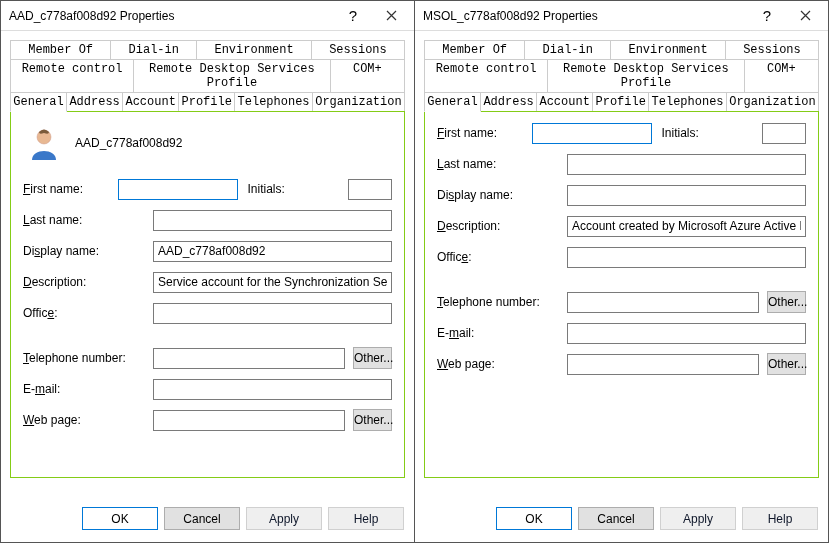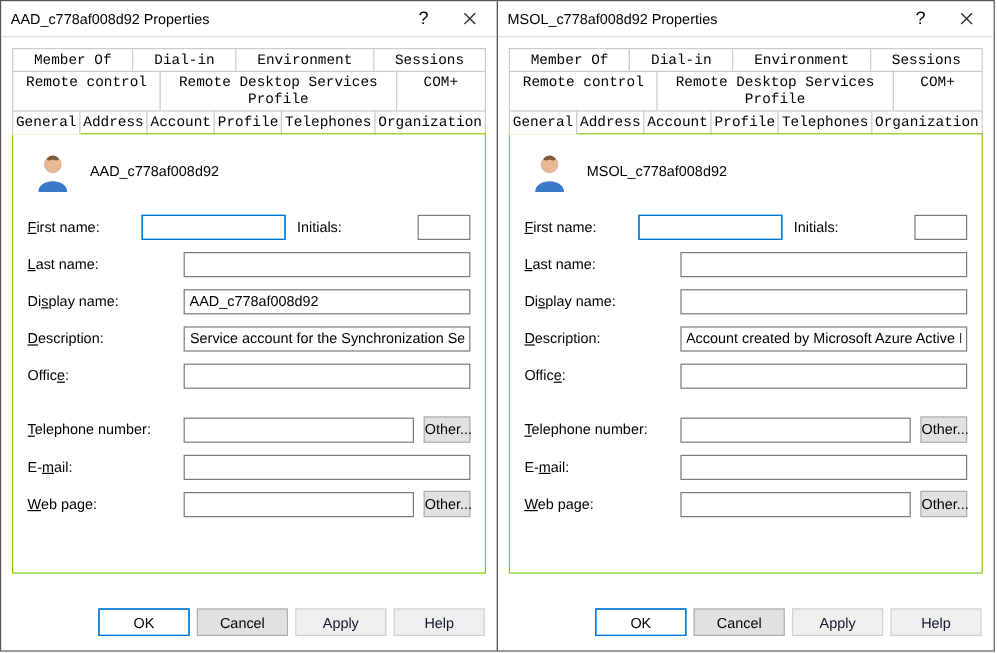--- a/index.html
+++ b/index.html
@@ -263,30 +263,20 @@
       <div class="tabrow tabrow2">
         <div class="tab active">General</div>
         <div class="tab">Address</div>
         <div class="tab">Account</div>
         <div class="tab">Profile</div>
         <div class="tab">Telephones</div>
         <div class="tab">Organization</div>
       </div>
     </div>
     <div class="tabcontent">
-      <div class="userhead">
-        <span class="uicon">
-          <svg width="34" height="34" viewBox="0 0 34 34">
-            <circle cx="17" cy="11" r="7" fill="#e8b892" stroke="#c98" stroke-width="0.5"></circle>
-            <path d="M5 34 C5 22 29 22 29 34 Z" fill="#3a78c9"></path>
-            <path d="M12 6 Q17 1 22 6 Q22 9 17 7 Q12 9 12 6 Z" fill="#7a5a3a"></path>
-          </svg>
-        </span>
-        <span>MSOL_c778af008d92</span>
-      </div>
 
       <div class="row">
         <label><span class="ul">F</span>irst name:</label>
         <input type="text" class="fn" value="" style="">
         <label class="ini-label">Initials:</label>
         <input type="text" class="ini" value="" style="">
       </div>
       <div class="row">
         <label><span class="ul">L</span>ast name:</label>
         <input type="text" class="mainfield" value="" style="">

